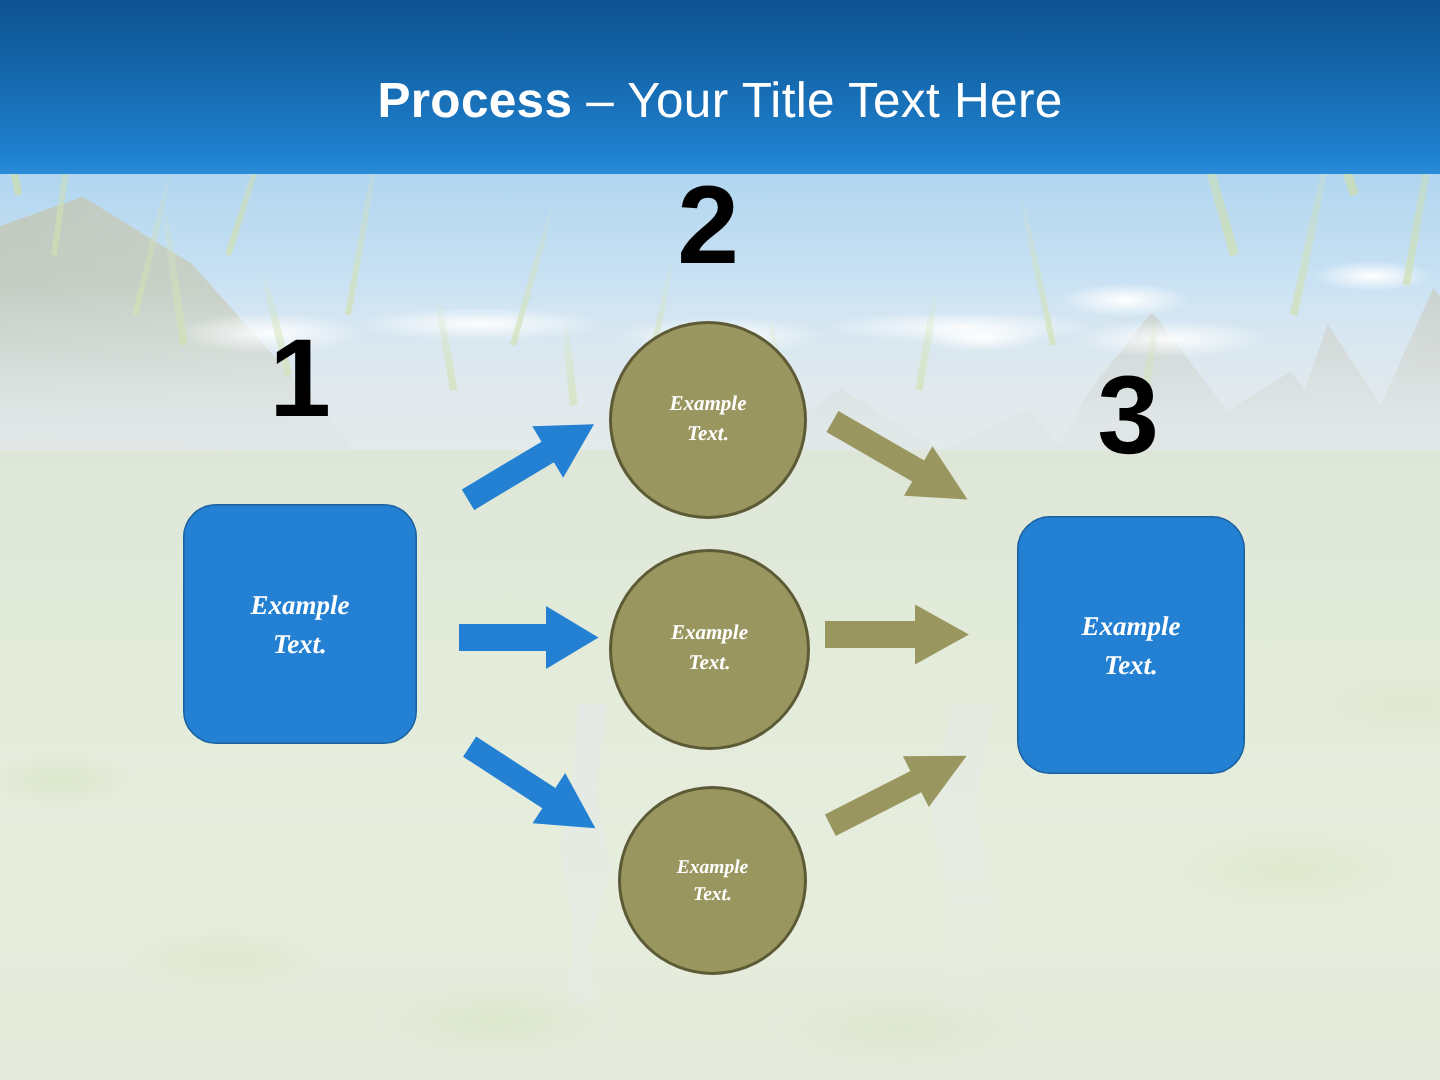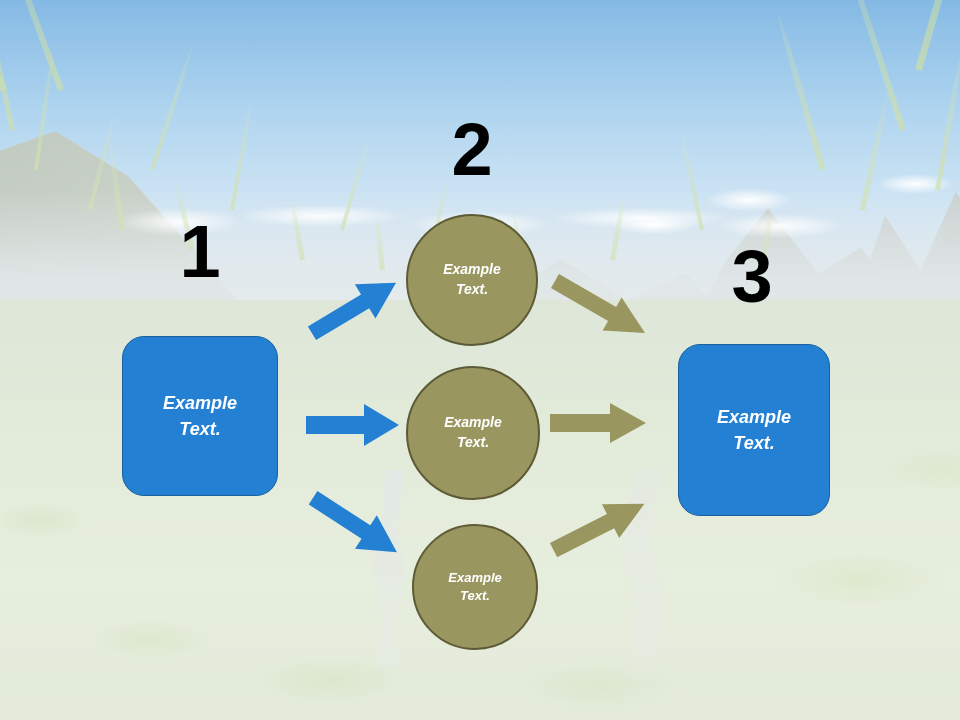--- a/index.html
+++ b/index.html
@@ -230,21 +230,21 @@
   #circle-mid { left: 406px; top: 366px; width: 134px; height: 134px; font-size: 14px; }
   #circle-bot { left: 412px; top: 524px; width: 126px; height: 126px; font-size: 13px; }
 
   
   .arrow {
     position: absolute;
     transform-origin: center center;
   }
   .arrow svg { display: block; overflow: visible; }
 
-  .txt-line { display: block; }
+  .txt-line { display: block; font-family: Liberation Serif, serif; }
 </style>
 </head>
 <body>
 
 <div id="slide">
 
   <div class="bg-layer">
     <div class="bg-sky"></div>
     <div class="ridge-left"></div>
     <div class="ridge-left-shade"></div>
@@ -280,20 +280,25 @@
         <div class="blade" style="left: 820px; top: 10px; width: 6px; height: 160px; transform: rotate(-16deg); border-radius: 50% 50% 0px 0px;"></div>
         <div class="blade" style="left: 860px; top: 90px; width: 5px; height: 120px; transform: rotate(12deg); border-radius: 50% 50% 0px 0px;"></div>
         <div class="blade" style="left: 900px; top: -60px; width: 6px; height: 190px; transform: rotate(-18deg); border-radius: 50% 50% 0px 0px;"></div>
         <div class="blade" style="left: 935px; top: 50px; width: 5px; height: 140px; transform: rotate(10deg); border-radius: 50% 50% 0px 0px;"></div>
         <div class="blade" style="left: 0px; top: -120px; width: 7px; height: 210px; transform: rotate(-22deg); border-radius: 50% 50% 0px 0px;"></div>
         <div class="blade" style="left: 915px; top: -160px; width: 7px; height: 230px; transform: rotate(16deg); border-radius: 50% 50% 0px 0px;"></div>
       </div>
     <div class="bg-wash"></div>
   </div>
 
+  <div class="header">
+    <div class="title">
+      <span class="strong">Process</span><span class="rest"> – Your Title Text Here</span>
+    </div>
+  </div>
 
   <div class="step-num" id="num1">1</div>
   <div class="step-num" id="num2">2</div>
   <div class="step-num" id="num3">3</div>
 
   <div class="box" id="box-left">
     <div>
       <span class="txt-line">Example</span>
       <span class="txt-line">Text.</span>
     </div>

